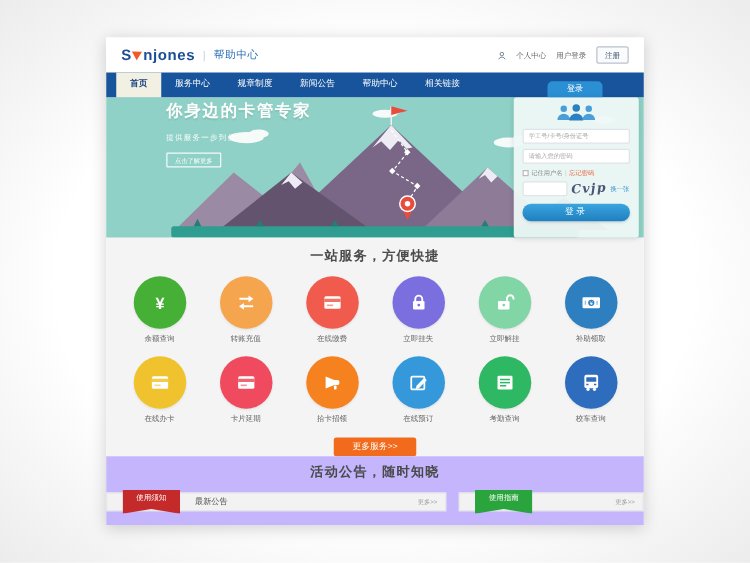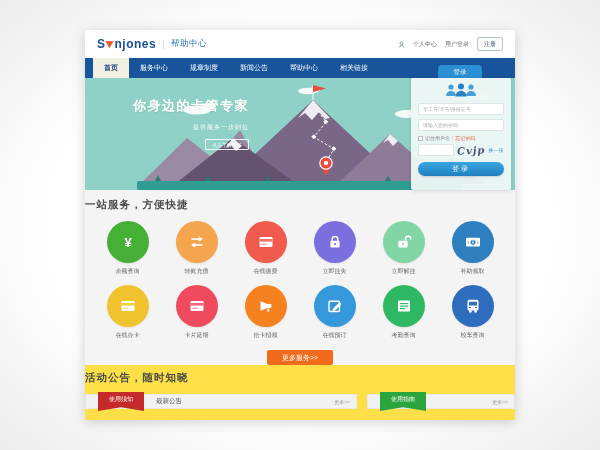--- a/index.html
+++ b/index.html
@@ -24,21 +24,21 @@
   .reg-btn { border:1px solid #b9c2cc; border-radius:2px; padding:1.5px 6px; color:#3d556e; background:#fafbfc; font-size:6px; }
 
   
   .nav { height:20px; background:var(--nav-blue,#17549b); display:flex; align-items:stretch; padding-left:8px; }
   .nav-item { color:#fff; font-size:7px; line-height:20px; padding:0 11px; }
   .nav-item.active { background:var(--nav-active-bg,#f2efe3); color:#17427e; font-weight:bold; }
 
   
   .hero { position:relative; height:112px; background:var(--hero-teal,#8fd1c6); }
   .hero-svg { position:absolute; left:0; bottom:0; }
-  .hero-txt { position:absolute; left:48px; top:19px; color:#fff; z-index:2;text-align:right; }
+  .hero-txt { position:absolute; left:48px; top:2px; color:#fff; z-index:2; }
   .hero-h1 { font-size:13px; font-weight:bold; letter-spacing:1.5px; text-shadow:0 1px 1px rgba(0,0,0,.08); }
   .hero-sub { font-size:6px; margin-top:8px; opacity:.95; letter-spacing:1px; }
   .hero-cta { display:inline-block; margin-top:7px; border:1px solid rgba(255,255,255,.9);
     font-size:5px; padding:1.5px 6px; color:#fff; border-radius:1px; }
 
   
   .login { position:absolute; right:4px; top:-13px; width:100px; z-index:5; }
   .login-tab { width:44px; margin-left:27px; height:13px; background:var(--login-blue,#2a8fd3);
     border-radius:4px 4px 0 0; color:#fff; font-size:6.5px; text-align:center; line-height:13px; }
   .login-body { background:rgba(238,248,246,.95); border-radius:2px; padding:5px 7px 6px;
@@ -55,31 +55,31 @@
   .cap-row input { width:36px; margin-top:0; }
   .cap-img { font-size:10px; font-style:italic; font-weight:bold; color:#4a5577;
     letter-spacing:1px; transform:rotate(-3deg); font-family:"DejaVu Serif", serif; }
   .cap-ref { font-size:5px; color:#3a8fd0; }
   .login-btn { width:86px; height:14px; margin-top:6px; border-radius:7px;
     background:linear-gradient(#3aa5de,#1f7fc0); color:#fff; font-size:7px; text-align:center;
     line-height:14px; letter-spacing:2px; box-shadow:0 1px 2px rgba(0,0,0,.15); }
 
   
   .services { height:175px; background:var(--services-bg,#f4f4f4); padding-top:8px; }
-  .sec-title { text-align:left; font-size:10.5px; font-weight:bold; color:#4a4a4a; letter-spacing:1px; }
+  .sec-title { text-align:center; font-size:10.5px; font-weight:bold; color:#4a4a4a; letter-spacing:1px; }
   .svc-row { display:flex; justify-content:center; gap:23px; margin-top:9px; }
   .svc-item { width:46px; text-align:center; }
   .svc-circle { width:42px; height:42px; border-radius:50%; margin:0 auto;
     display:flex; align-items:center; justify-content:center; box-shadow:0 1px 2px rgba(0,0,0,.08); }
   .svc-label { font-size:6px; color:#666; margin-top:4px; white-space:nowrap; }
   .more-btn { width:66px; height:15px; margin:10px auto 0; background:var(--more-orange,#f26a1b);
     border-radius:2px; color:#fff; font-size:7px; text-align:center; line-height:15px; }
 
   
-  .ann { height:55px; background:#fde047; padding-top:6px; }
+  .ann { height:55px; background:#c4b5fd; padding-top:6px; }
   .panels { display:flex; gap:10px; margin-top:9px; padding:0 0; }
   .panel { position:relative; }
   .panel-bar { height:15px; background:#f2f2f2; border:1px solid #e7e7e7; display:flex; align-items:center; }
   .panel-l { width:272px; }
   .panel-r { width:148px; }
   .ribbon { position:absolute; left:13px; top:-2px; width:46px; height:19px; color:#fff;
     font-size:6px; text-align:center; line-height:15px; z-index:2;
     clip-path:polygon(0 0,100% 0,100% 100%,50% 80%,0 100%); }
   .ribbon.red { background:var(--ribbon-red,#c52a2a); }
   .ribbon.green { background:var(--ribbon-green,#2aa43c); }

